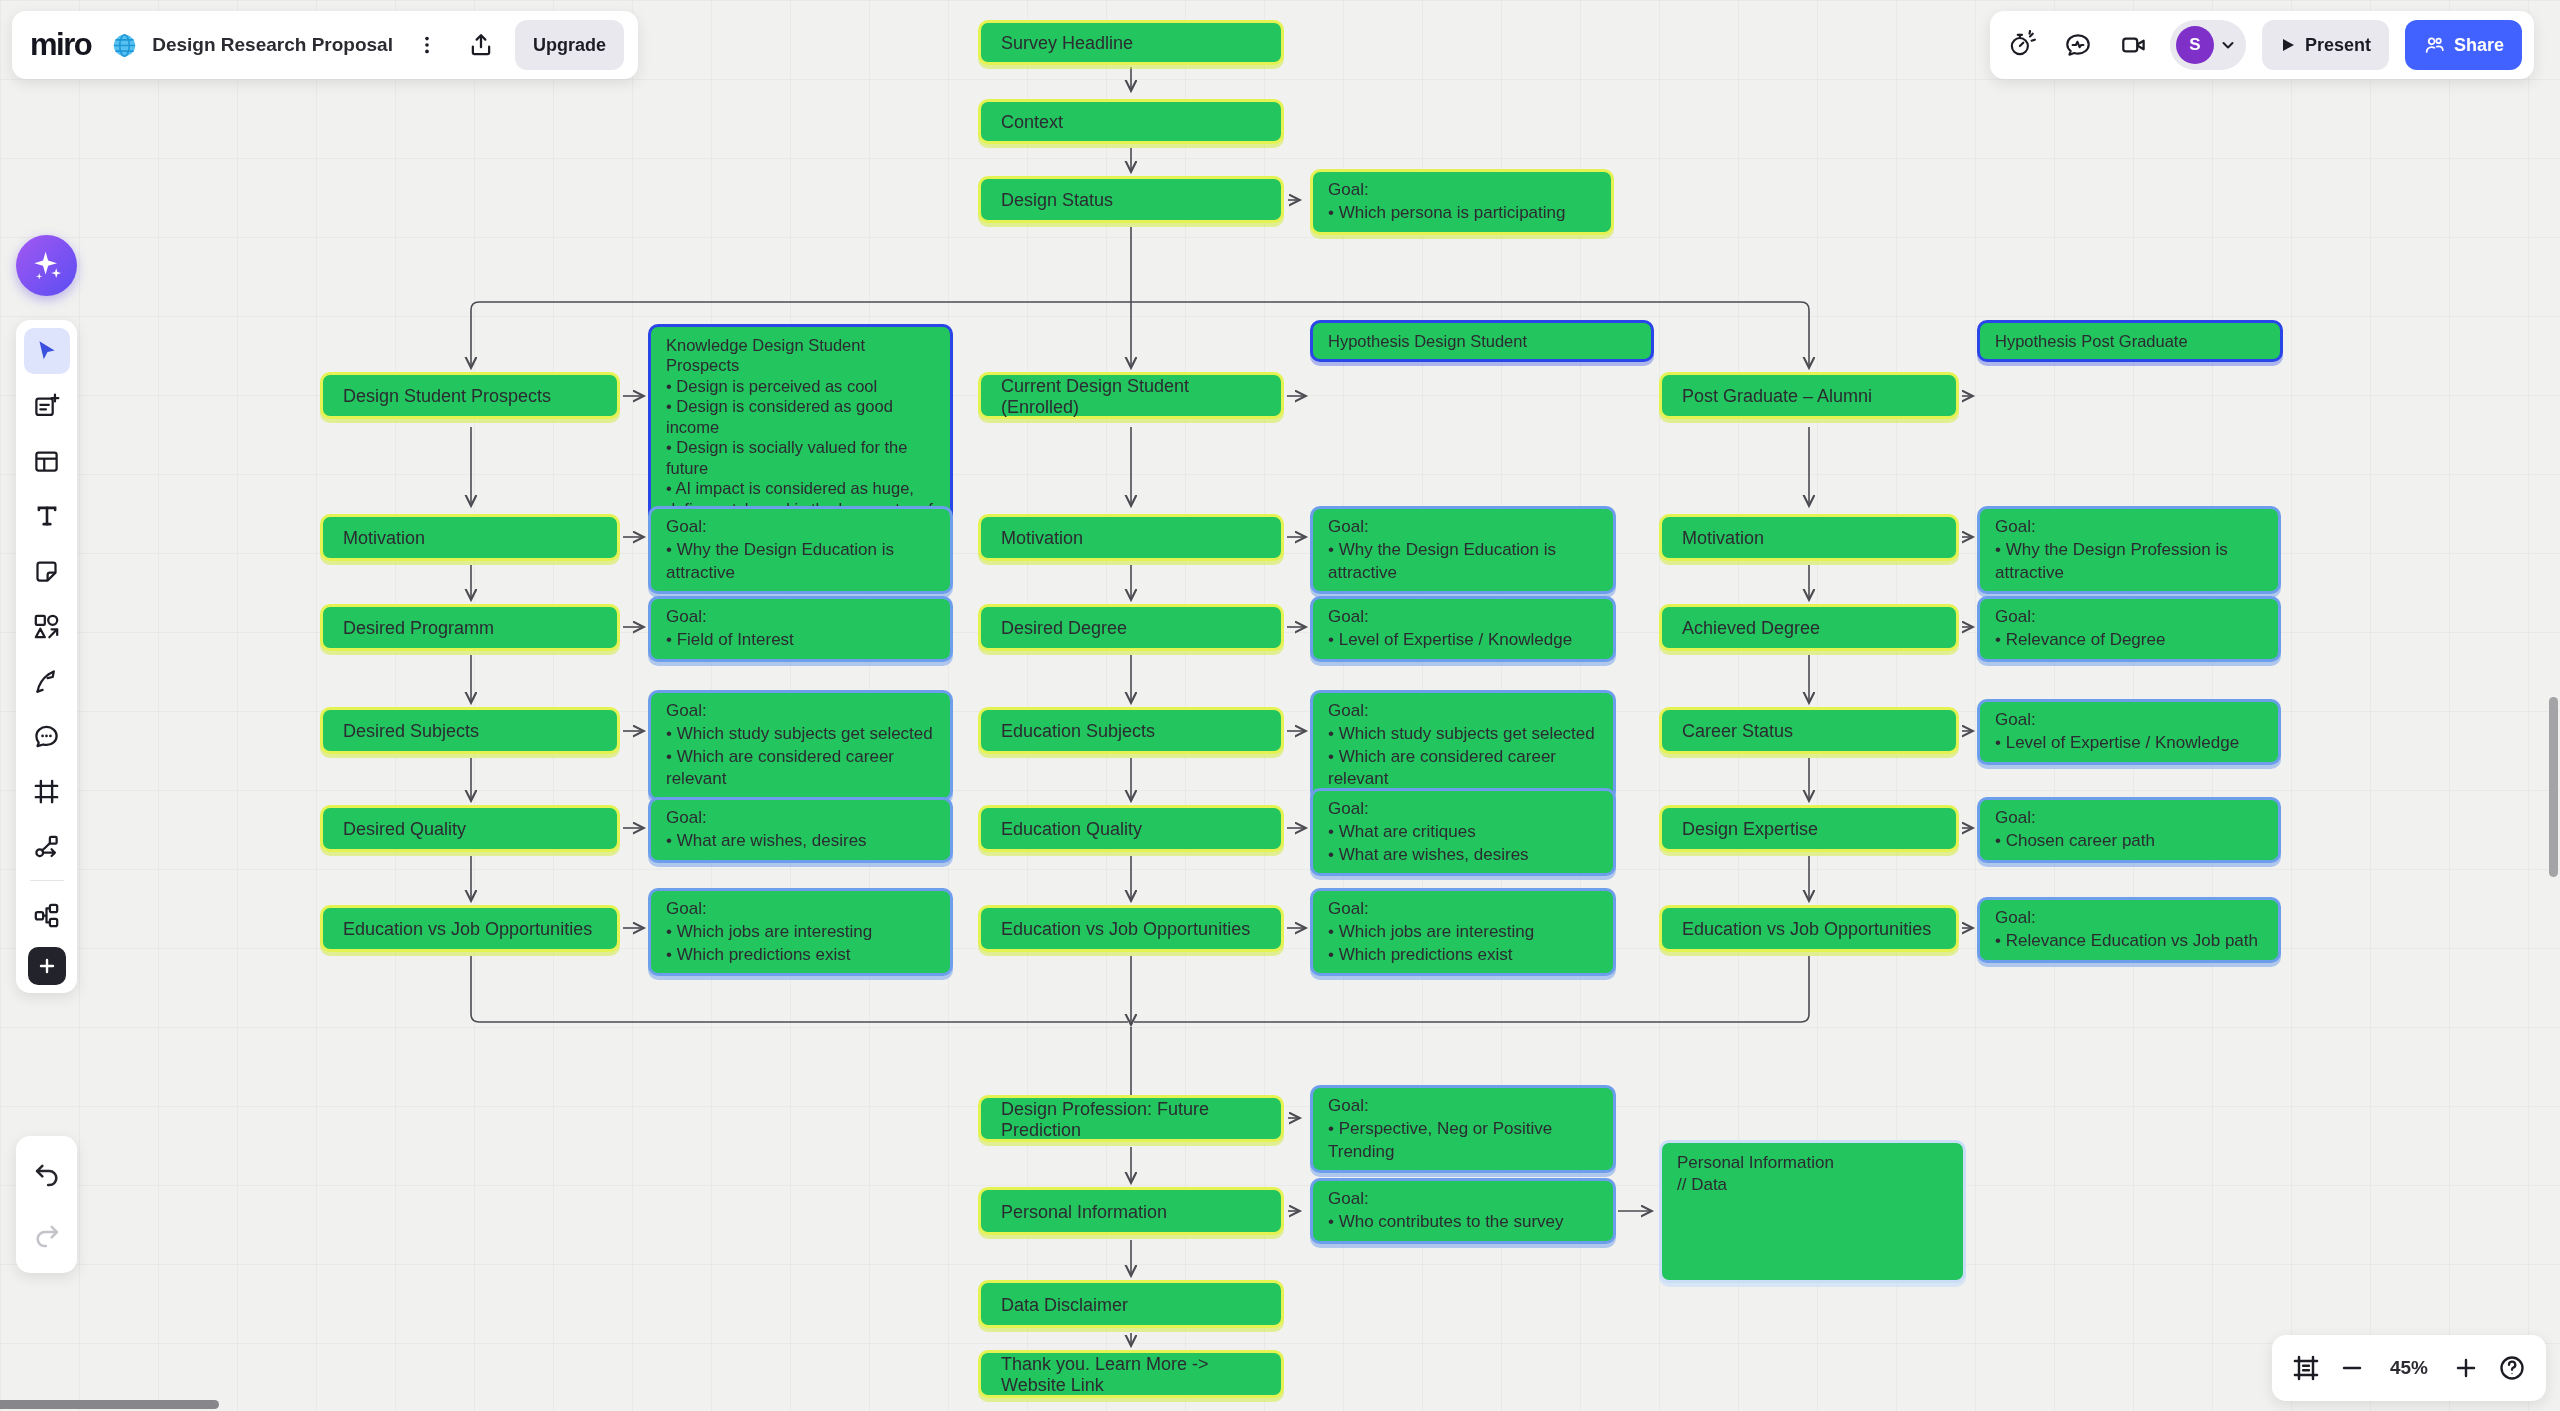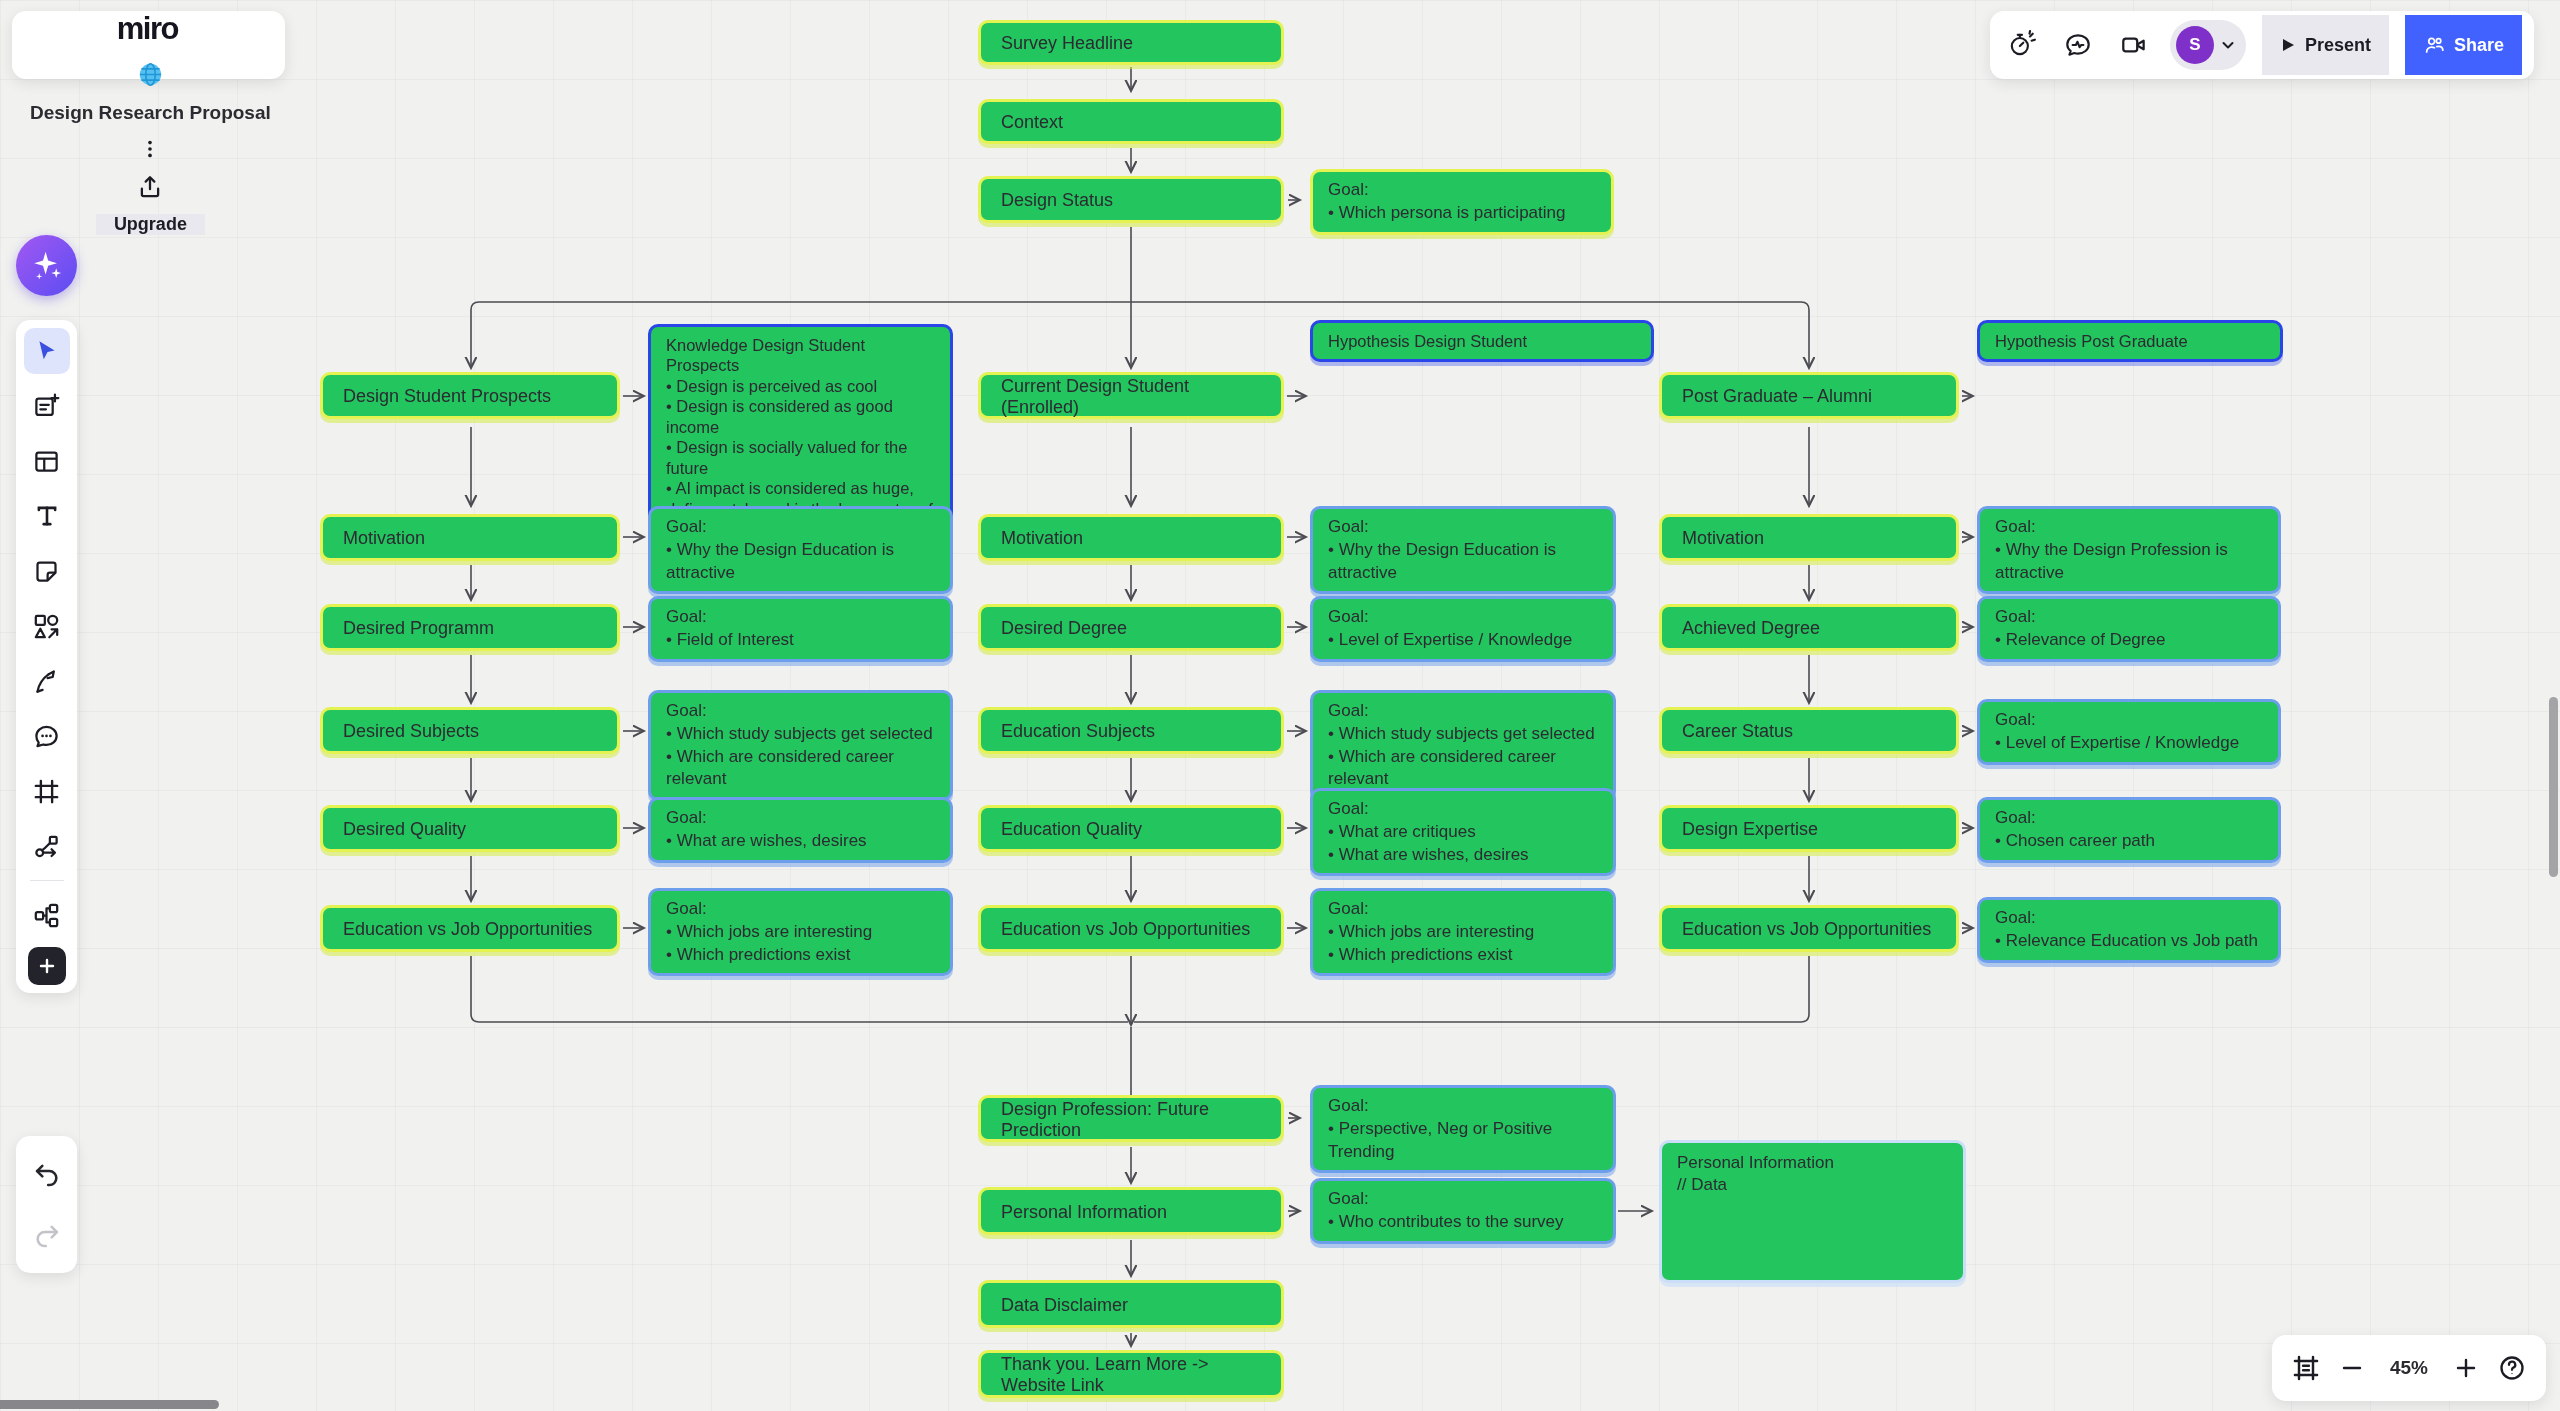--- a/index.html
+++ b/index.html
@@ -12,26 +12,26 @@
     font-family:"Liberation Sans",sans-serif;color:var(--ink);
     background-color:#f1f1ef;
     background-image:linear-gradient(rgba(0,0,0,.032) 1px,transparent 1px),
                      linear-gradient(90deg,rgba(0,0,0,.032) 1px,transparent 1px);
     background-size:79px 79px;
     position:relative;
   }
   .float{background:#fff;border-radius:14px;box-shadow:0 4px 14px rgba(25,25,40,.10);}
   
   .hdr{position:absolute;top:11px;height:68px;display:flex;align-items:center;z-index:30;}
-  #hdr-left{left:12px;padding:0 14px 0 18px;gap:14px;flex-direction:column;}
+  #hdr-left{left:12px;padding:0 14px 0 18px;gap:14px;}
   #hdr-right{right:26px;padding:0 12px;gap:16px;}
   .logo{font-size:31px;font-weight:800;letter-spacing:-1.5px;color:#15151f;margin-right:6px;}
   .board-title{font-size:19px;font-weight:600;white-space:nowrap;}
   .icon-btn{display:flex;align-items:center;justify-content:center;width:40px;height:44px;border:none;background:transparent;border-radius:8px;cursor:pointer;}
-  .pill-btn{display:flex;align-items:center;gap:9px;border:none;cursor:pointer;border-radius:0;background:#e9e8ee;height:60px;padding:0 18px;font-size:18px;font-weight:700;color:#1c1c24;font-family:inherit;}
+  .pill-btn{display:flex;align-items:center;gap:9px;border:none;cursor:pointer;border-radius:12px;background:#e9e8ee;height:50px;padding:0 18px;font-size:18px;font-weight:700;color:#1c1c24;font-family:inherit;}
   #share-btn{background:var(--share-blue);color:#fff;}
   #avatar-pill{display:flex;align-items:center;gap:6px;background:#e9e8ee;border-radius:26px;height:50px;padding:6px 10px 6px 6px;border:none;cursor:pointer;}
   #avatar{width:38px;height:38px;border-radius:50%;background:var(--avatar-purple);color:#fff;font-size:17px;font-weight:700;display:flex;align-items:center;justify-content:center;}
   
   #ai-btn{position:absolute;left:16px;top:235px;width:61px;height:61px;border-radius:50%;border:none;cursor:pointer;background:linear-gradient(135deg,#a258f2 0%,#5b4df2 100%);box-shadow:0 4px 12px rgba(90,60,220,.35);display:flex;align-items:center;justify-content:center;z-index:30;}
   #toolbar{position:absolute;left:16px;top:320px;width:61px;padding:8px 0;display:flex;flex-direction:column;align-items:center;gap:9px;z-index:30;}
   .tool{width:46px;height:46px;border:none;background:transparent;border-radius:10px;display:flex;align-items:center;justify-content:center;cursor:pointer;}
   .tool.active{background:#dfe4fd;}
   .tool-divider{width:34px;height:1px;background:#e3e3e8;margin:2px 0;}
   .tool.dark{width:38px;height:38px;background:#23232b;border-radius:10px;}

